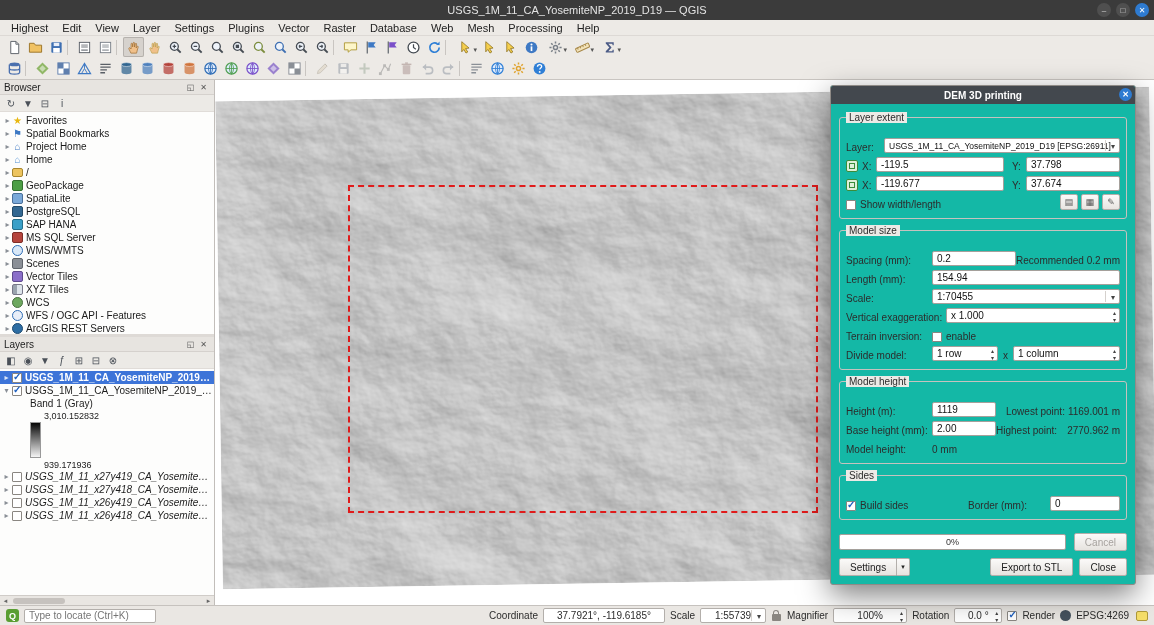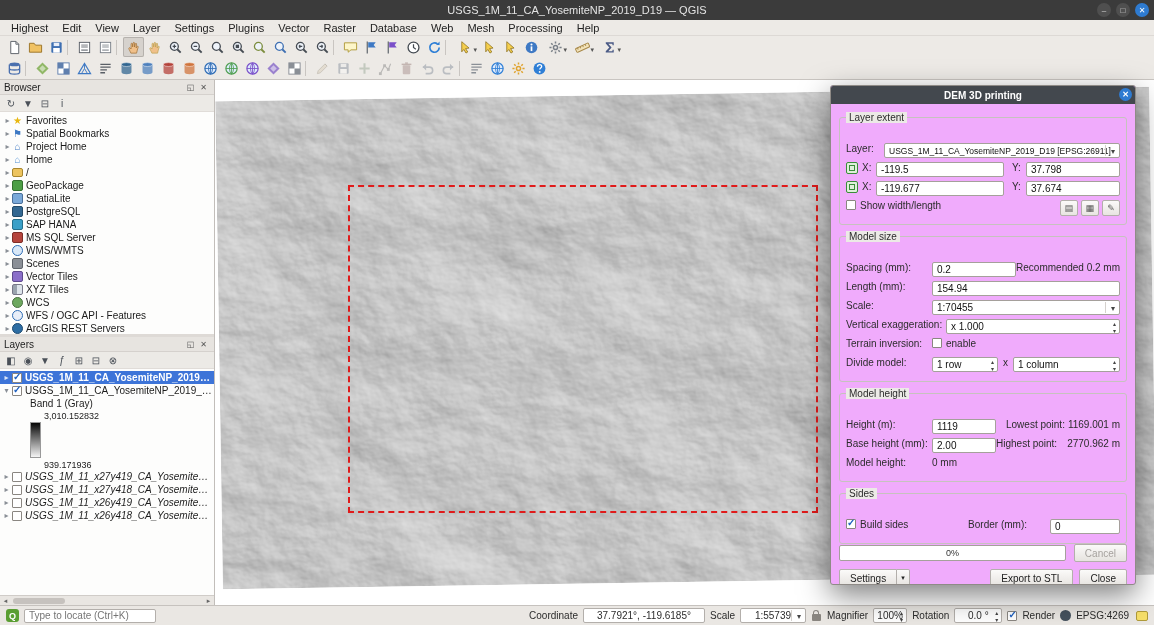--- a/index.html
+++ b/index.html
@@ -85,27 +85,27 @@
 .g-sl::before{content:"◂"}.g-sr::before{content:"▸"}
 .sthumb{width:52px;height:6px;background:#c6c2be;border-radius:3px;margin-left:2px}
 
 
 #canvas{position:absolute;top:80px;left:215px;right:0;bottom:20px;background:#fff;overflow:hidden}
 .terrain{position:absolute;left:4px;top:14px;width:934px;height:488px;transform:rotate(-0.9deg)}
 .terrain svg{width:100%;height:100%;display:block;filter:contrast(1.05) brightness(.96)}
 .extent-rect{position:absolute;left:133px;top:105px;width:470px;height:328px;border:2px dashed #e01b1b}
 
 
-#dlg{position:absolute;left:830px;top:85px;width:306px;height:500px;background:#f0abfc;border:1px solid #8f8b87;border-radius:3px;box-shadow:0 10px 30px rgba(0,0,0,.5);display:flex;flex-direction:column;z-index:5}
+#dlg{position:absolute;left:830px;top:85px;width:306px;height:500px;background:#14b8a6;border:1px solid #8f8b87;border-radius:3px;box-shadow:0 10px 30px rgba(0,0,0,.5);display:flex;flex-direction:column;z-index:5}
 .dtitle{height:18px;background:#43484e;border-radius:2px 2px 0 0;color:#fff;display:flex;align-items:center;justify-content:center;font-size:10px;font-weight:bold;position:relative;flex:none}
 .dclose{position:absolute;right:3px;top:2px;width:13px;height:13px;border-radius:50%;background:#2e7bd1;color:#fff;font-size:8px;display:flex;align-items:center;justify-content:center}
 .dbody{flex:1;display:flex;flex-direction:column;padding:2px 8px 8px;overflow:hidden}
-.grp{border:1px solid #c6c2be;border-radius:3px;margin-top:11px;padding:22px 6px 5px;position:relative;flex:none}
+.grp{border:1px solid #c6c2be;border-radius:3px;margin-top:11px;padding:16px 6px 5px;position:relative;flex:none}
 .glabel{position:absolute;top:-6px;left:6px;background:#eceae6;padding:0 3px;font-size:10px;color:#2c2c2c}
-.drow{display:flex;align-items:flex-start;margin:3px 0;font-size:10px;min-height:16px}
+.drow{display:flex;align-items:flex-end;margin:3px 0;font-size:10px;min-height:16px}
 .dlabel{color:#2c2c2c;flex:none}
 .lw{width:86px}
 .lww{width:100px}
 .inp{height:15px;background:#fff;border:1px solid #a5a09b;border-radius:2px;display:flex;align-items:center;padding:0 4px;font-size:10px;color:#111;white-space:nowrap;overflow:hidden}
 .small{font-size:8.5px}
 .combo{position:relative;padding-right:17px}
 .combo::after{content:"▾";position:absolute;right:4px;top:2.5px;font-size:8px;color:#444}
 .combo::before{content:"";position:absolute;right:13px;top:1px;bottom:1px;width:1px;background:#d5d1cd}
 .spin{position:relative;padding-right:15px}
 .spin::after{content:"▴\A▾";white-space:pre;position:absolute;right:3px;top:1px;font-size:6px;line-height:6.5px;color:#444}
@@ -938,21 +938,21 @@
   <div id="statusbar">
     <span class="qgis-logo">Q</span>
     <input class="locate" placeholder="Type to locate (Ctrl+K)" style="">
     <span class="sp"></span>
     <span>Coordinate</span>
     <span class="sb-val" style="width:122px">37.7921°, -119.6185°</span>
     <span>Scale</span>
     <span class="sb-val combo" style="width:66px">1:55739</span>
     <span class="lock"></span>
     <span>Magnifier</span>
-    <span class="sb-val spin" style="width:34px">100%</span>
+    <span class="sb-val spin" style="width:74px">100%</span>
     <span>Rotation</span>
     <span class="sb-val spin" style="width:48px">0.0 °</span>
     <span class="chk checked" style="margin:0"></span>
     <span>Render</span>
     <span class="crs-ico"></span>
     <span>EPSG:4269</span>
     <span class="msg-ico"></span>
   </div>
 
 </div>

